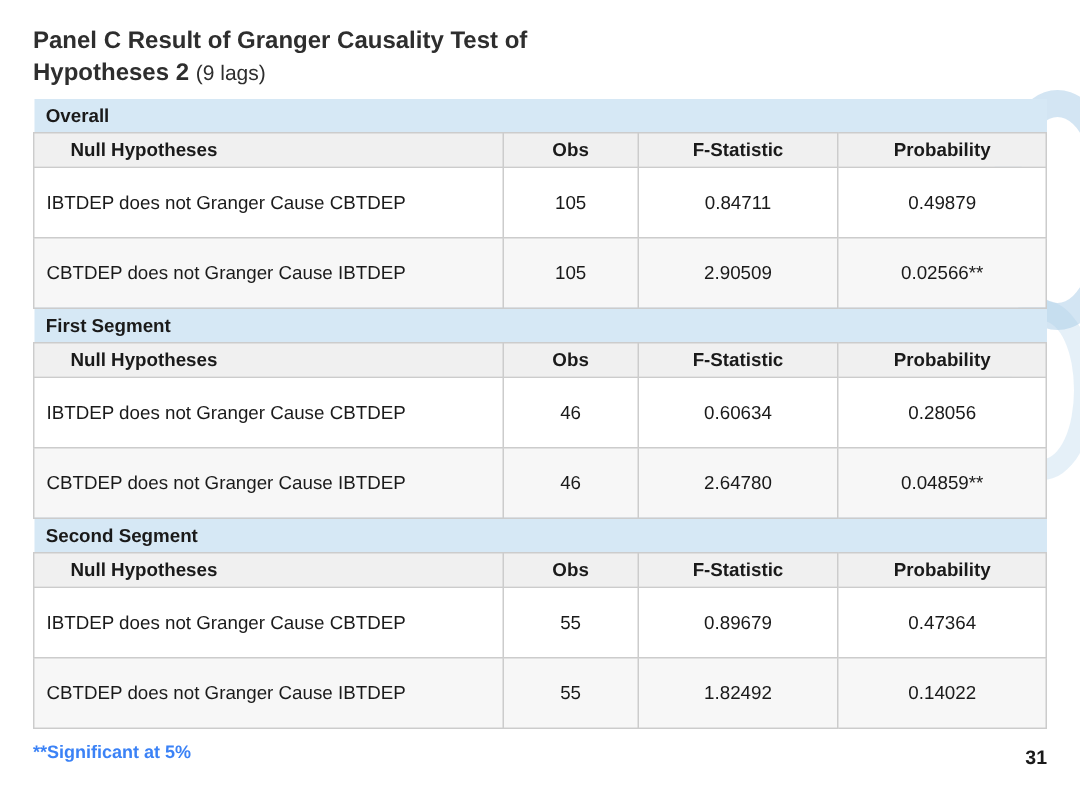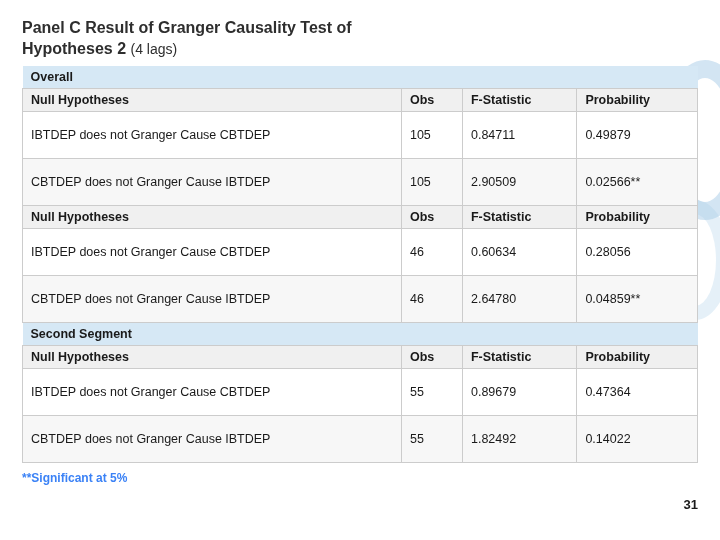--- a/index.html
+++ b/index.html
@@ -70,40 +70,40 @@
       background-color: #d6e8f5;
       font-weight: bold;
       padding: 4px 8px;
       color: #1a1a1a;
     }
 
     
     .col-header td {
       background-color: #f0f0f0;
       font-weight: bold;
-      padding: 4px 8px;
+      padding: 4px 24px;
       border: 1px solid #cccccc;
       color: #1a1a1a;
     }
 
     
     .data-row td {
       padding: 16px 8px;
       border: 1px solid #cccccc;
       vertical-align: top;
       color: #1a1a1a;
       background: #ffffff;
     }
 
     .data-row.alt td {
       background: #f7f7f7;
     }
 
     td.center {
-      text-align: left;
+      text-align: center;
     }
 
     .footnote {
       margin-top: 8px;
       font-size: 12px;
       font-weight: bold;
       color: #3b82f6;
     }
 
     .page-number {
@@ -121,21 +121,21 @@
 <div class="page-container">
 
   <div class="deco-arc-right"></div>
   <div class="deco-arc-right2"></div>
 
   <div class="content">
 
     <div class="title">
       <span>Panel C Result of Granger Causality Test of</span><br>
       <span>Hypotheses 2</span>
-      <span style="font-weight:normal;font-size:14px;">(4 lags)</span>
+      <span style="font-weight:normal;font-size:14px;">(9 lags)</span>
     </div>
 
     <table>
 
       <tbody>
           <tr class="section-header">
         <td colspan="4">Overall</td>
       </tr>
       <tr class="col-header">
         <td>Null Hypotheses</td>
@@ -149,20 +149,23 @@
         <td class="center">0.84711</td>
         <td class="center">0.49879</td>
       </tr>
       <tr class="data-row alt">
         <td>CBTDEP does not Granger Cause IBTDEP</td>
         <td class="center">105</td>
         <td class="center">2.90509</td>
         <td class="center">0.02566**</td>
       </tr>
 
+      <tr class="section-header">
+        <td colspan="4">First Segment</td>
+      </tr>
       <tr class="col-header">
         <td>Null Hypotheses</td>
         <td class="center">Obs</td>
         <td class="center">F-Statistic</td>
         <td class="center">Probability</td>
       </tr>
       <tr class="data-row">
         <td>IBTDEP does not Granger Cause CBTDEP</td>
         <td class="center">46</td>
         <td class="center">0.60634</td>

